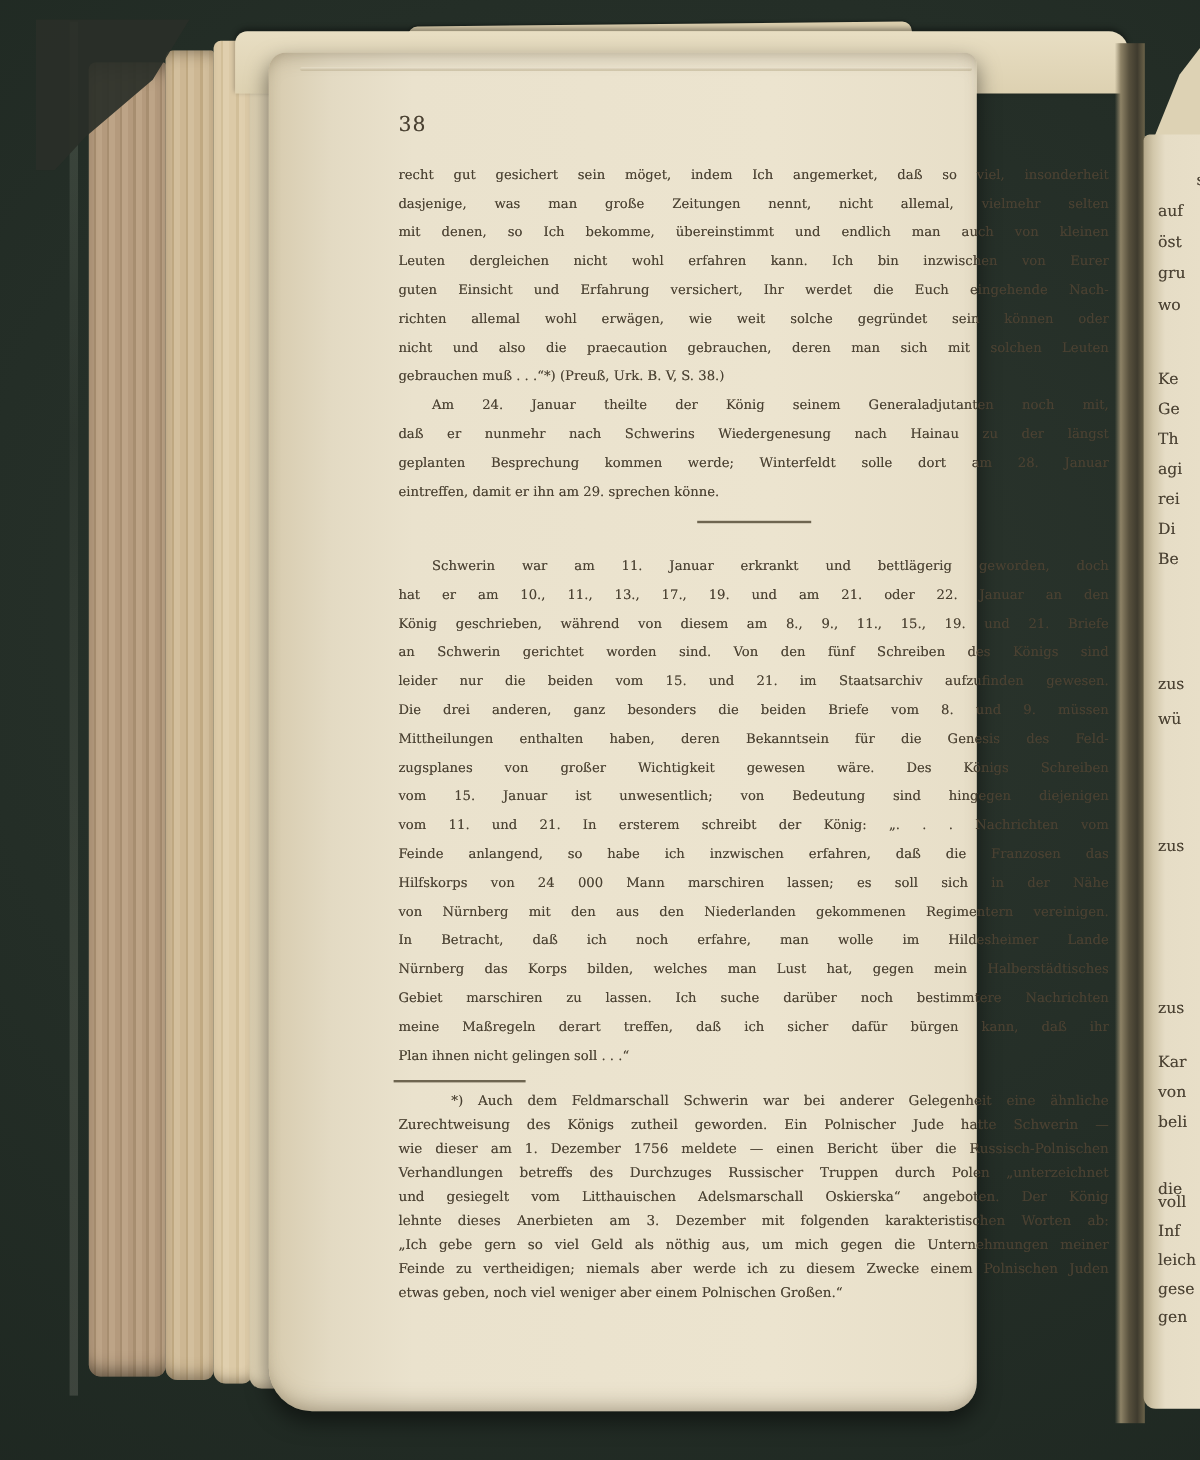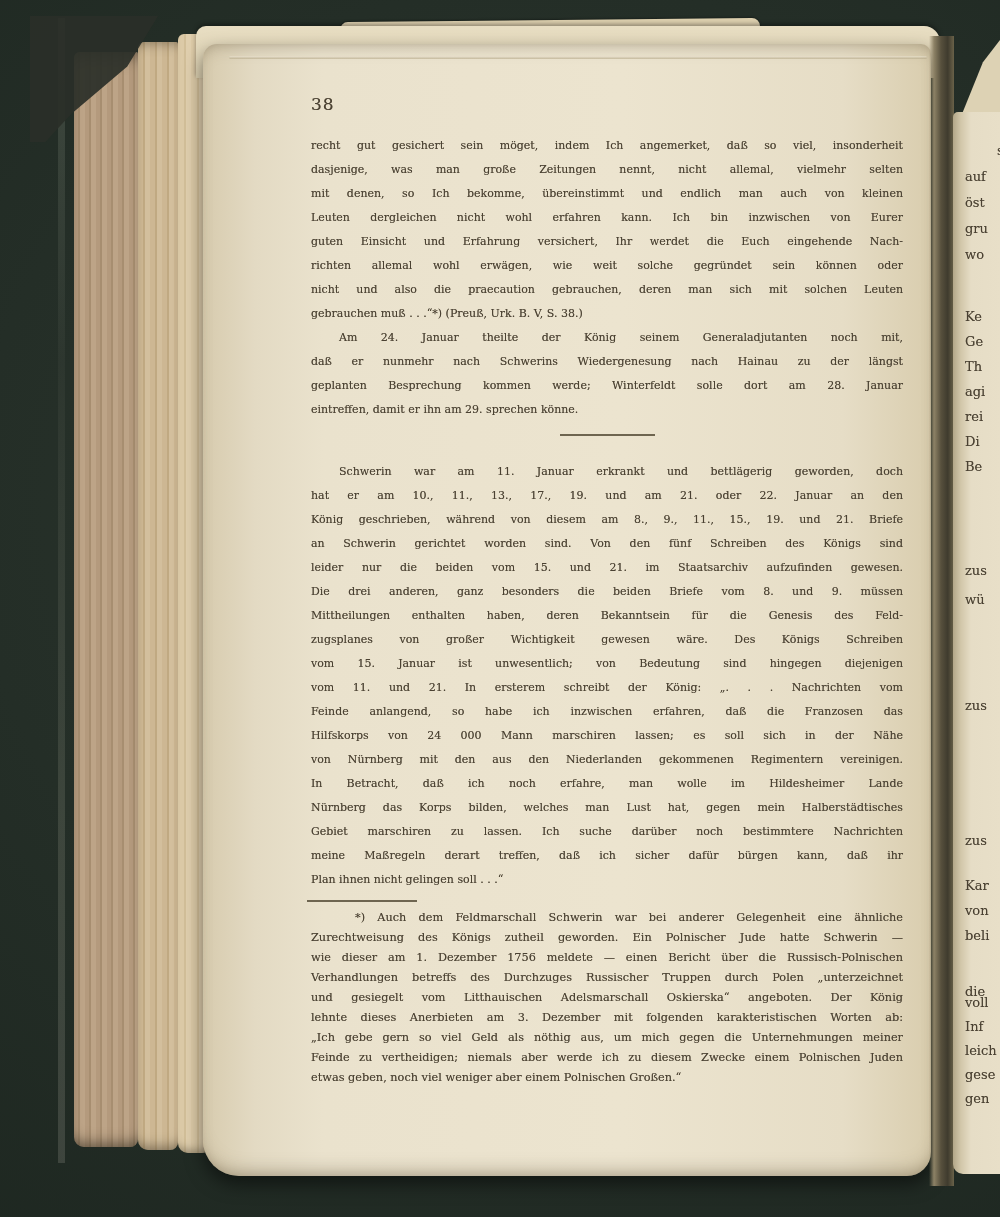--- a/index.html
+++ b/index.html
@@ -30,21 +30,21 @@
   
   .torn{left:30px;top:16px;width:128px;height:126px;background:#2a2f28;
     clip-path:polygon(0 0,100% 0,76% 40%,32% 78%,12% 100%,0 100%);opacity:.92;}
   
   .under-top{left:196px;top:26px;width:744px;height:52px;
     background:linear-gradient(180deg,#e8dec3,#ddd1b1);border-radius:10px 16px 0 0;
     box-shadow:0 -2px 4px rgba(0,0,0,.35);}
   .under-top2{left:340px;top:20px;width:420px;height:26px;background:#dccfae;
     border-radius:8px;transform:rotate(-.6deg);box-shadow:0 -1px 2px rgba(0,0,0,.3);}
   
-  .main-page{left:203px;top:44px;width:728px;height:1132px;
+  .main-page{left:224px;top:44px;width:590px;height:1132px;
     background:linear-gradient(90deg,#d7cbae 0px,#e3dac3 52px,#eae2cd 120px,#ece4cf 420px,#e6ddc6 640px,#d9cdae 728px);
     border-radius:14px 10px 24px 36px;
     box-shadow:0 8px 18px rgba(0,0,0,.5);}
   .top-edge-line{left:26px;top:12px;right:4px;height:3px;
     background:linear-gradient(180deg,#f2ebd8,#b7aa8a);opacity:.7;border-radius:2px;}
   .page-vignette{inset:0;border-radius:14px 10px 24px 36px;
     box-shadow:inset 0 10px 18px -12px rgba(90,75,50,.55), inset 0 -14px 20px -14px rgba(90,75,50,.6);}
   
   .ink{color:#4a4132;text-shadow:0 0 .5px rgba(74,65,50,.55);}
   .page-number{top:50px;left:108px;font-size:17px;letter-spacing:1px;}

